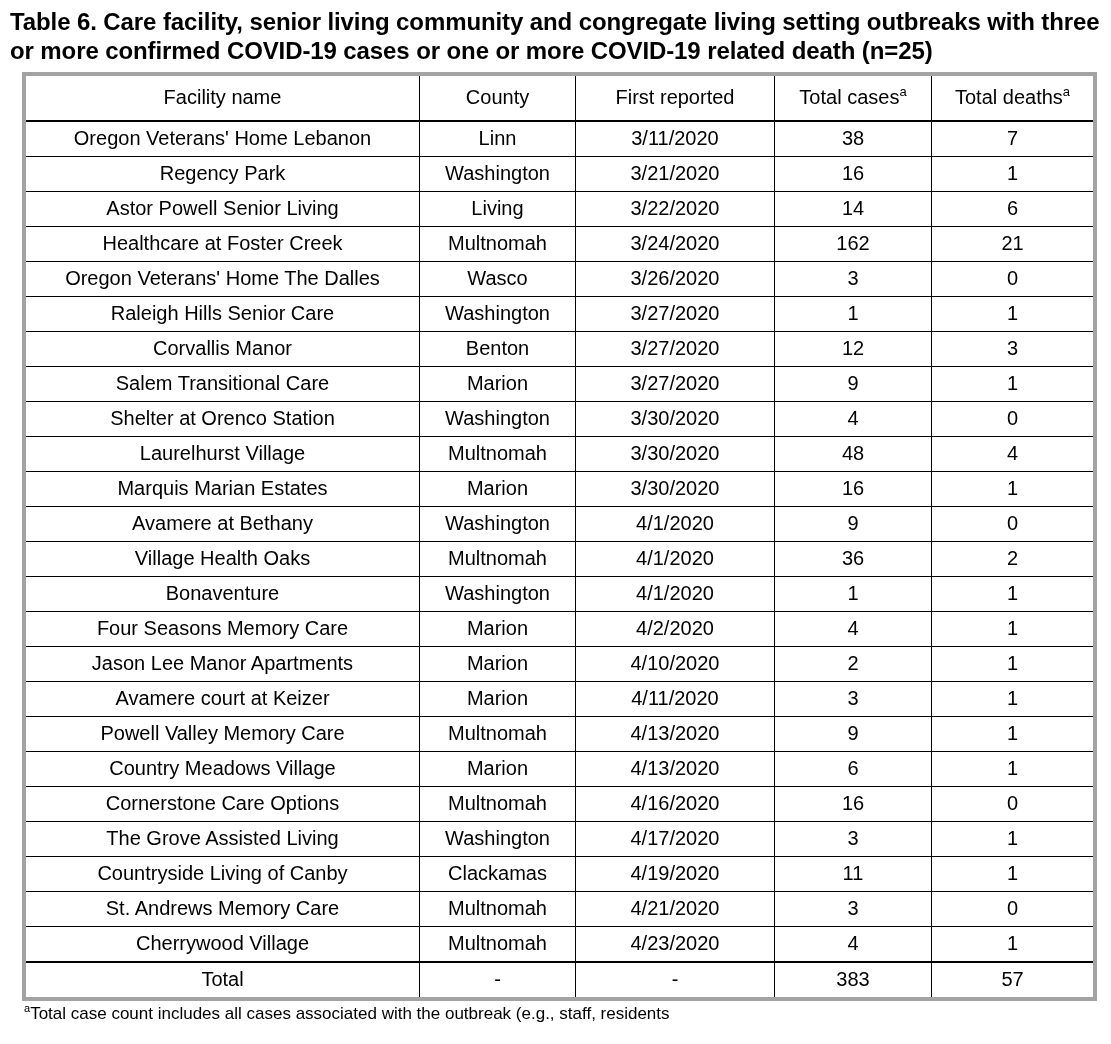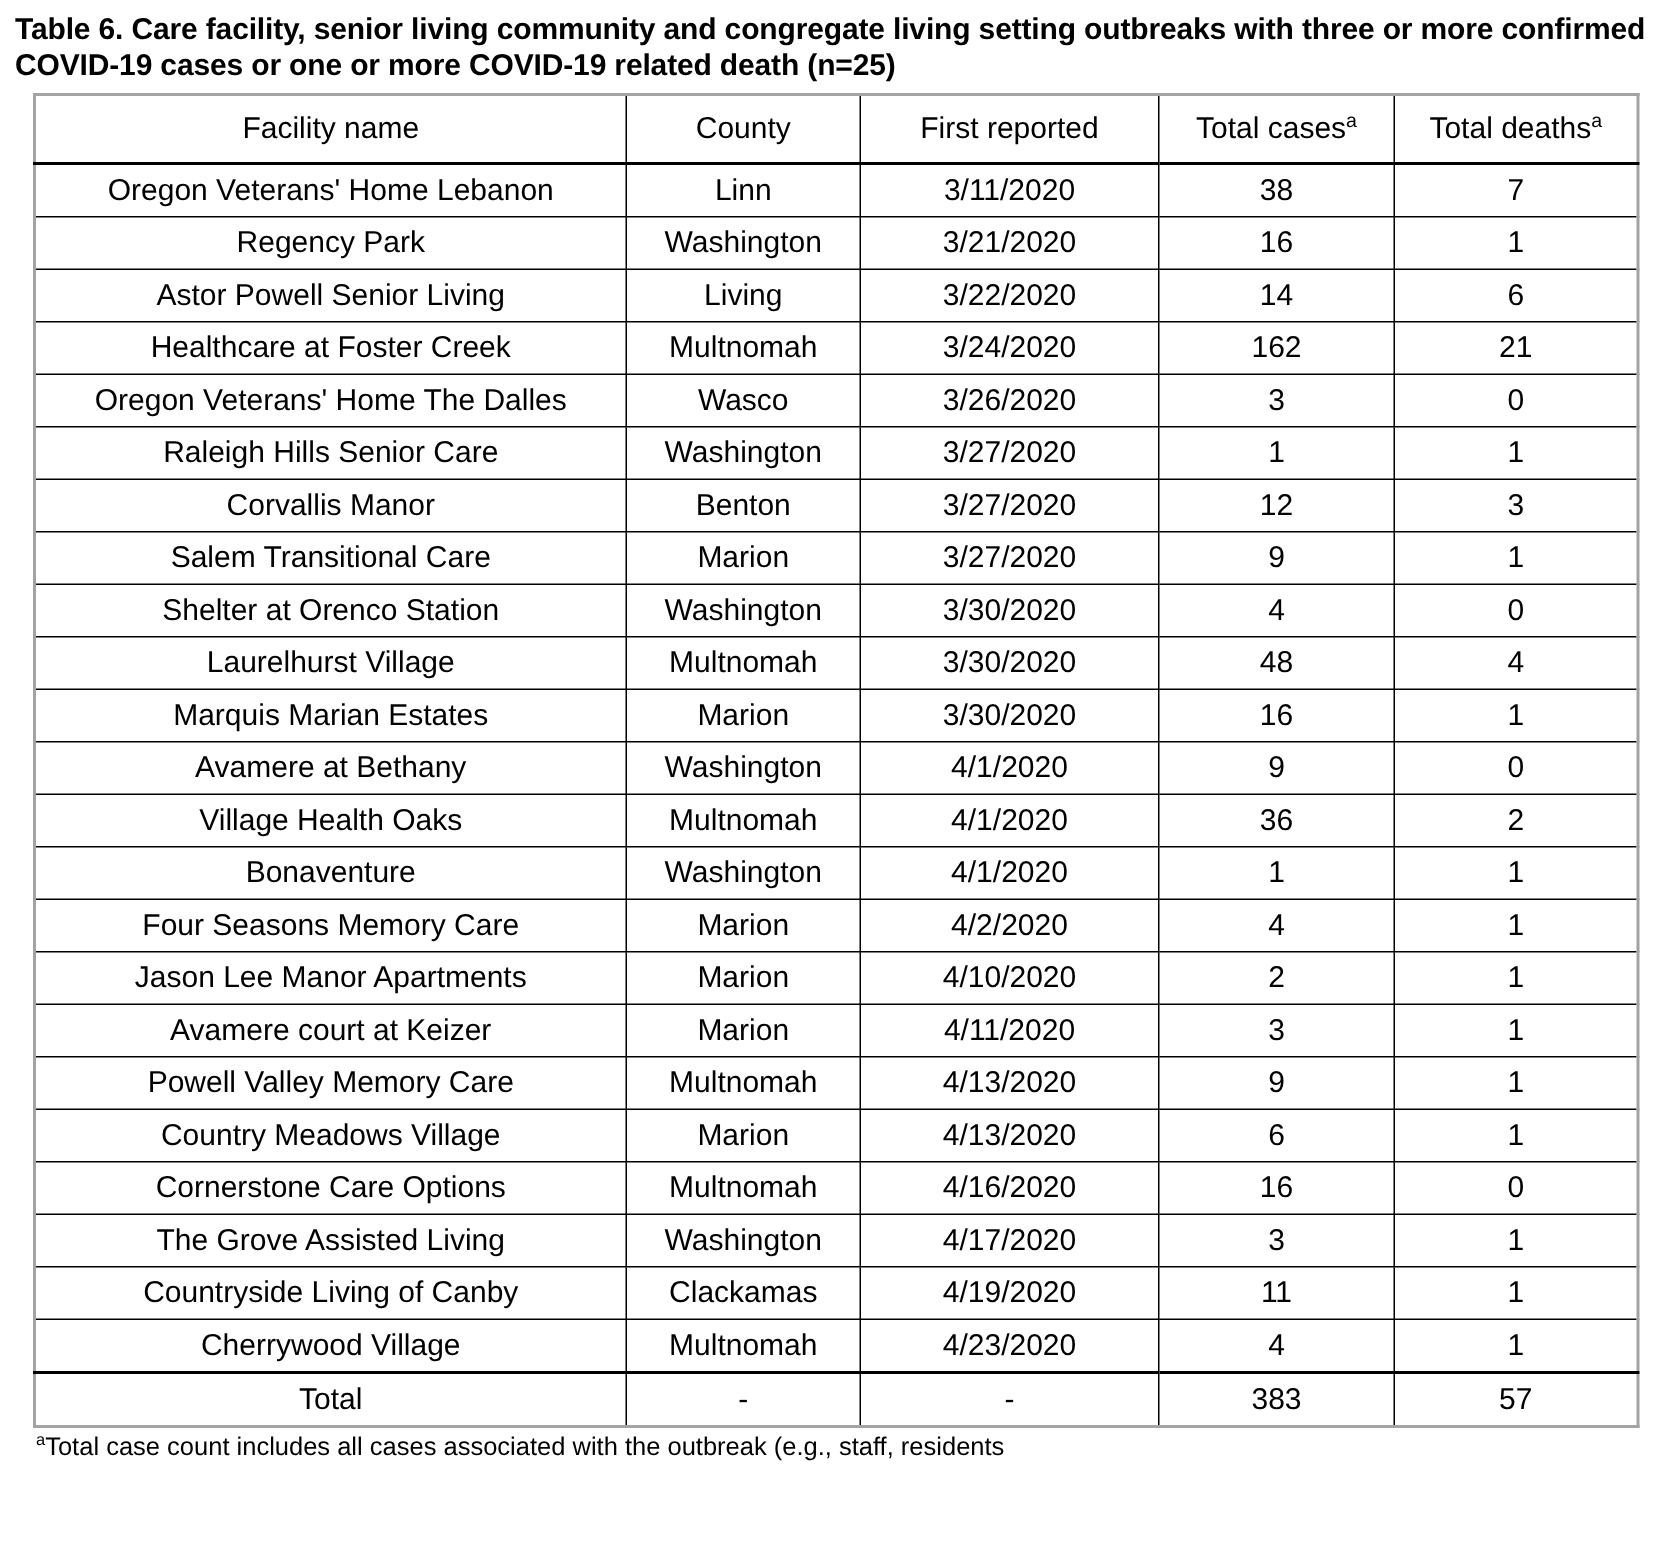--- a/index.html
+++ b/index.html
@@ -12,33 +12,33 @@
     height: 1044px;
     overflow: hidden;
     font-family: "Liberation Sans", sans-serif;
     color: #000000;
     box-sizing: border-box;
   }
   .page {
     padding: 8px 8px 0 8px;
   }
   .doc-title {
-    font-size: 20px;
+    font-size: 24px;
     font-weight: bold;
     line-height: 1.2;
     letter-spacing: -0.1px;
     max-width: 1096px;
     margin: 0 0 6px 2px;
   }
   table.data-table {
     border-collapse: collapse;
     table-layout: fixed;
     margin-left: 14px;
     width: 1067px;
-    border: 2px solid #a3a3a3;
+    border: 4px solid #a3a3a3;
   }
   table.data-table th,
   table.data-table td {
     border: 1px solid #000;
     font-size: 20px;
     font-weight: normal;
     vertical-align: middle;
     padding: 0;
     overflow: hidden;
     white-space: nowrap;
@@ -248,20 +248,27 @@
           <td class="col-deaths">1</td>
         </tr>
         <tr>
           <td class="col-facility">Countryside Living of Canby</td>
           <td class="col-county">Clackamas</td>
           <td class="col-first">4/19/2020</td>
           <td class="col-cases">11</td>
           <td class="col-deaths">1</td>
         </tr>
         <tr>
+          <td class="col-facility">St. Andrews Memory Care</td>
+          <td class="col-county">Multnomah</td>
+          <td class="col-first">4/21/2020</td>
+          <td class="col-cases">3</td>
+          <td class="col-deaths">0</td>
+        </tr>
+        <tr>
           <td class="col-facility">Cherrywood Village</td>
           <td class="col-county">Multnomah</td>
           <td class="col-first">4/23/2020</td>
           <td class="col-cases">4</td>
           <td class="col-deaths">1</td>
         </tr>
         <tr class="total-row">
           <td class="col-facility">Total</td>
           <td class="col-county">-</td>
           <td class="col-first">-</td>

